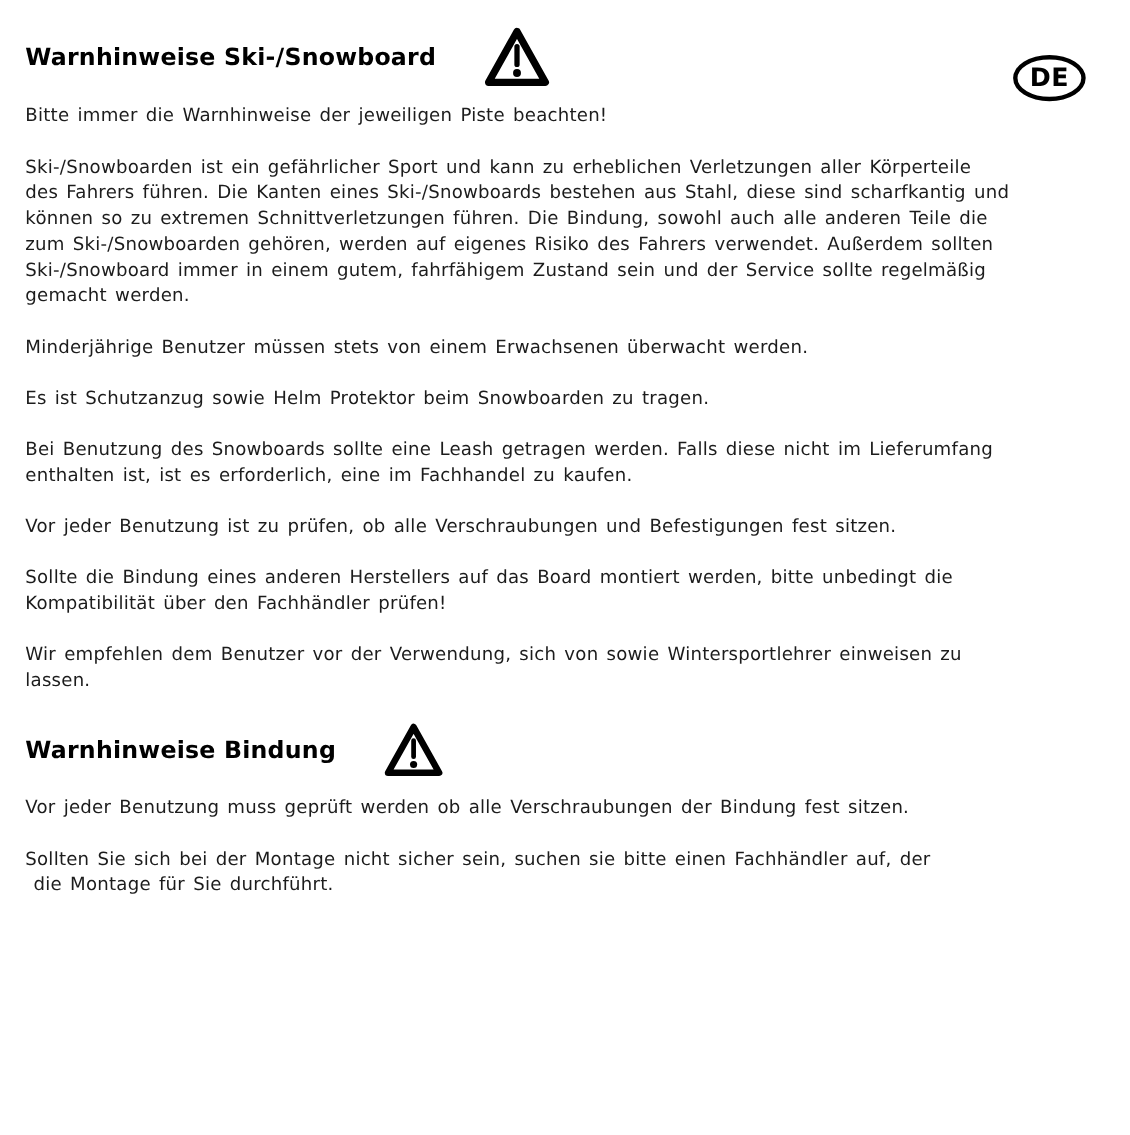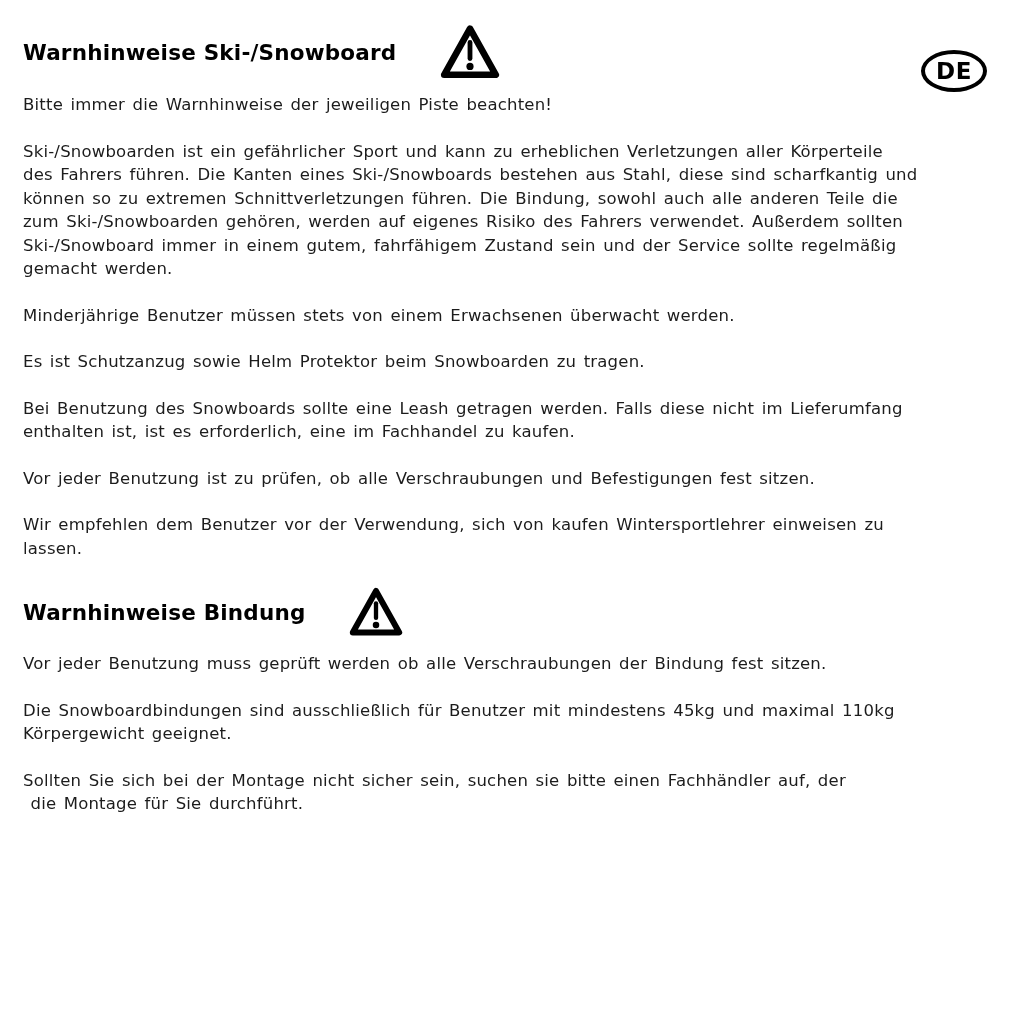--- a/index.html
+++ b/index.html
@@ -88,37 +88,37 @@
 des Fahrers führen. Die Kanten eines Ski-/Snowboards bestehen aus Stahl, diese sind scharfkantig und
 können so zu extremen Schnittverletzungen führen. Die Bindung, sowohl auch alle anderen Teile die
 zum Ski-/Snowboarden gehören, werden auf eigenes Risiko des Fahrers verwendet. Außerdem sollten
 Ski-/Snowboard immer in einem gutem, fahrfähigem Zustand sein und der Service sollte regelmäßig
 gemacht werden.</p>
       <p class="para">Minderjährige Benutzer müssen stets von einem Erwachsenen überwacht werden.</p>
       <p class="para">Es ist Schutzanzug sowie Helm Protektor beim Snowboarden zu tragen.</p>
       <p class="para">Bei Benutzung des Snowboards sollte eine Leash getragen werden. Falls diese nicht im Lieferumfang
 enthalten ist, ist es erforderlich, eine im Fachhandel zu kaufen.</p>
       <p class="para">Vor jeder Benutzung ist zu prüfen, ob alle Verschraubungen und Befestigungen fest sitzen.</p>
-      <p class="para">Wir empfehlen dem Benutzer vor der Verwendung, sich von kaufen Wintersportlehrer einweisen zu
+      <p class="para">Sollte die Bindung eines anderen Herstellers auf das Board montiert werden, bitte unbedingt die
+Kompatibilität über den Fachhändler prüfen!</p>
+      <p class="para">Wir empfehlen dem Benutzer vor der Verwendung, sich von sowie Wintersportlehrer einweisen zu
 lassen.</p>
     </div>
   </section>
 
   <section>
     <div class="heading-row second">
       <h1>Warnhinweise Bindung</h1>
       <svg class="warn-icon" width="54" height="56" viewBox="0 0 100 92" aria-hidden="true">
         <path d="M50 7 L93 84 L7 84 Z" fill="none" stroke="#000000" stroke-width="11" stroke-linejoin="round"></path>
         <path d="M50 30 L50 57" stroke="#000000" stroke-width="8" stroke-linecap="round"></path>
         <circle cx="50" cy="70" r="6" fill="#000000"></circle>
       </svg>
     </div>
 
     <div class="body-copy second-section">
       <p class="para">Vor jeder Benutzung muss geprüft werden ob alle Verschraubungen der Bindung fest sitzen.</p>
-      <p class="para">Die Snowboardbindungen sind ausschließlich für Benutzer mit mindestens 45kg und maximal 110kg
-Körpergewicht geeignet.</p>
       <p class="para">Sollten Sie sich bei der Montage nicht sicher sein, suchen sie bitte einen Fachhändler auf, der
  die Montage für Sie durchführt.</p>
     </div>
   </section>
 
 </div>
 
 </body></html>

